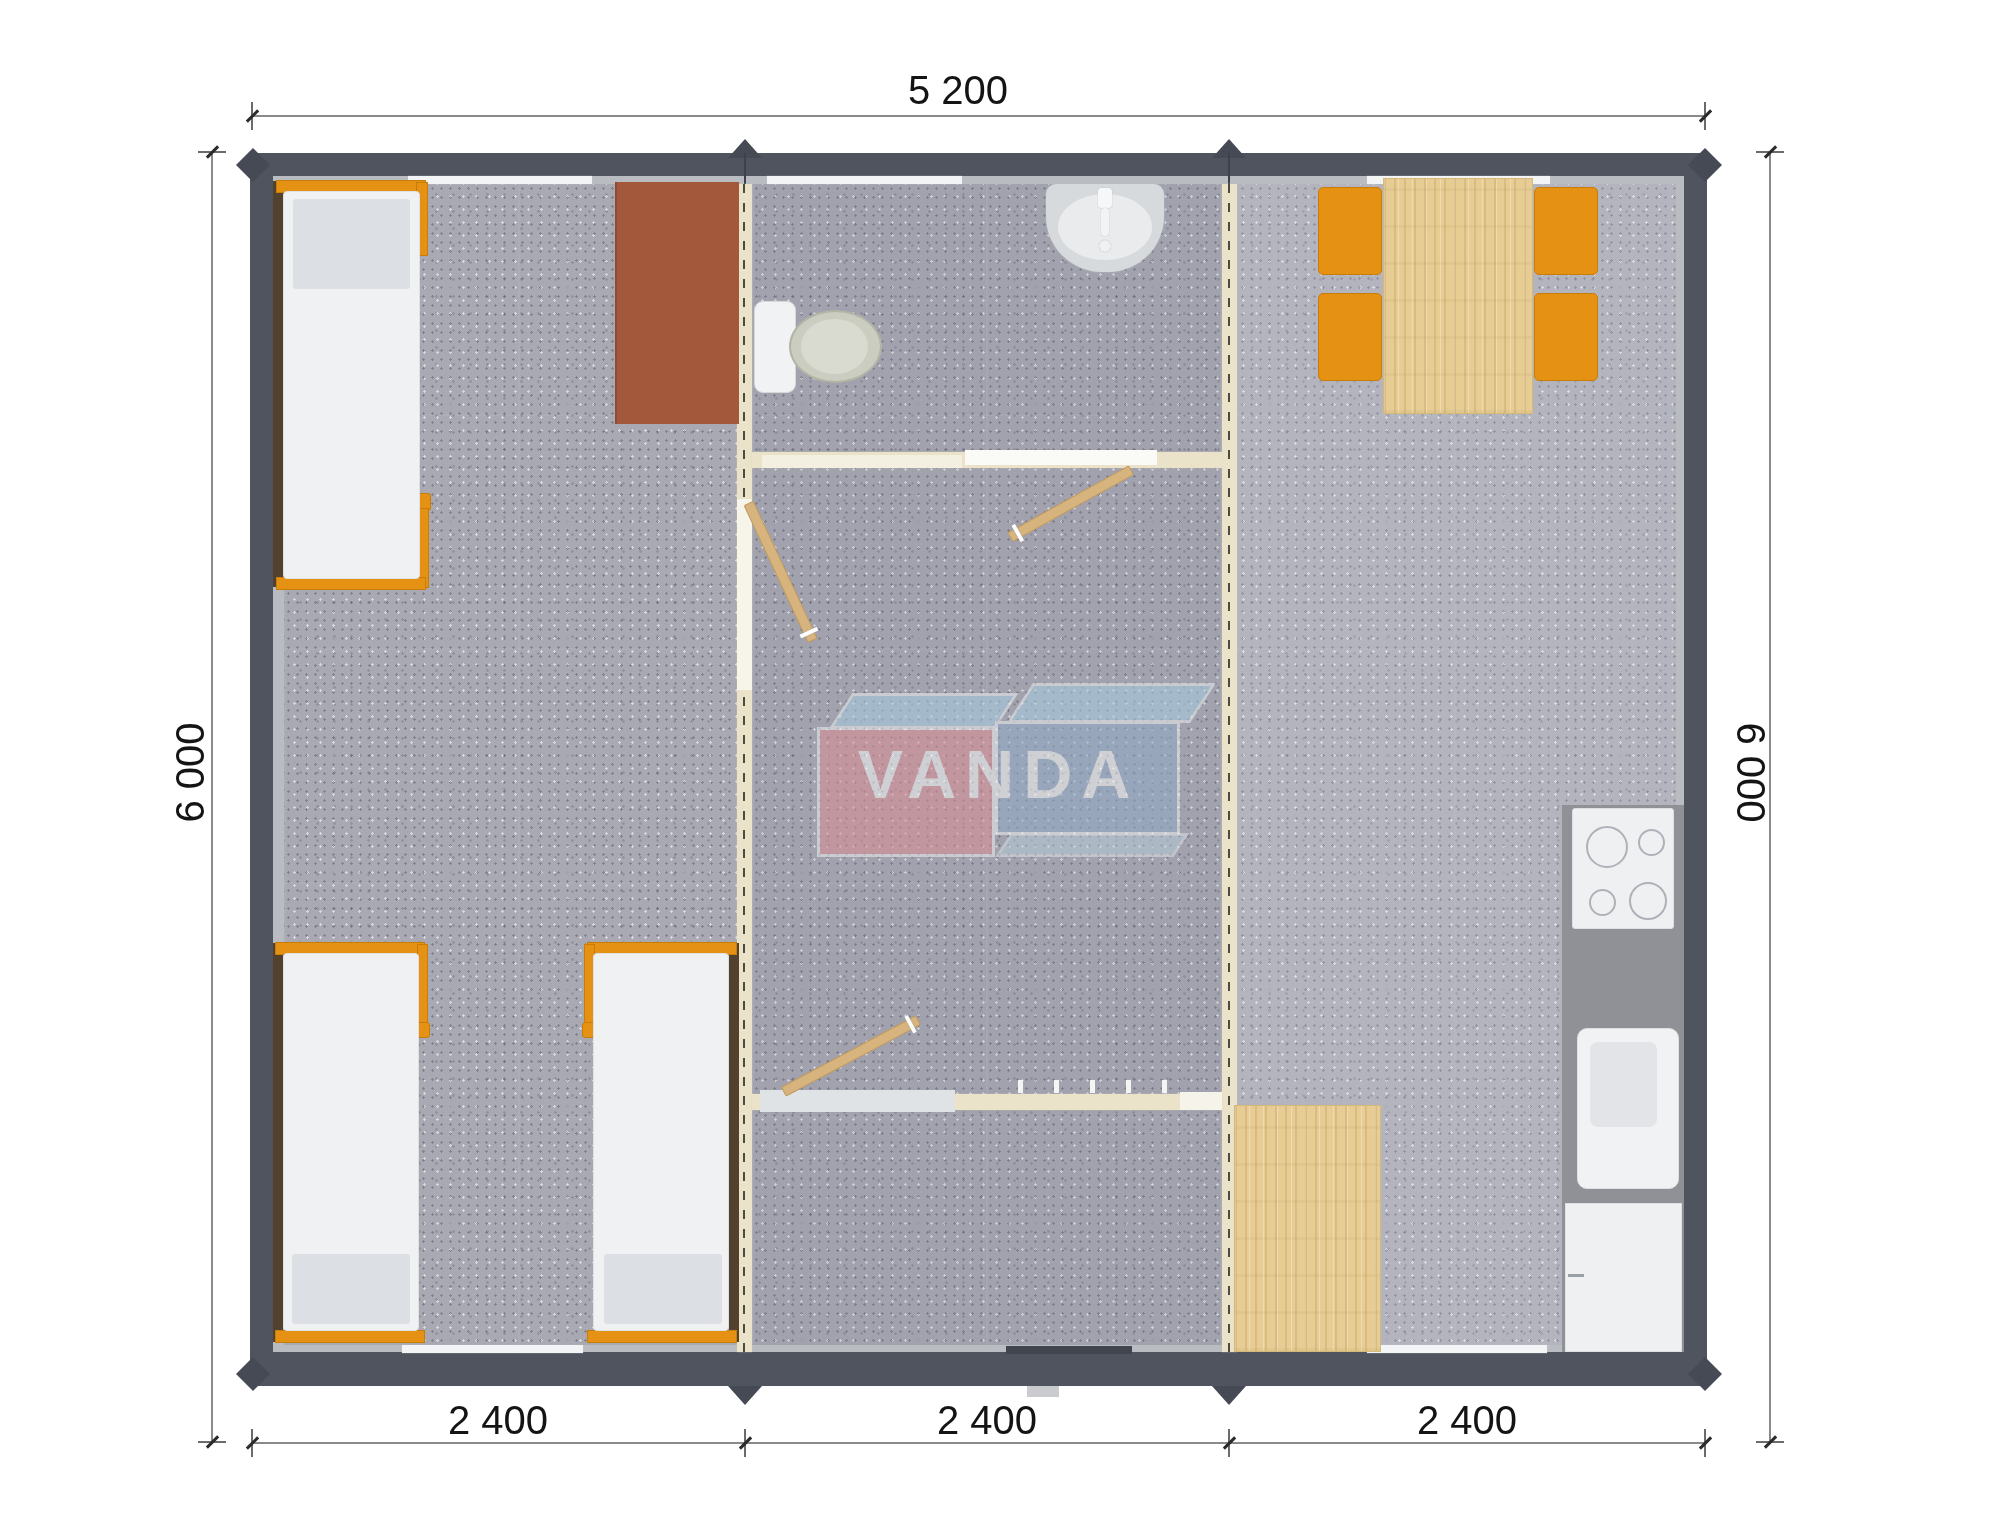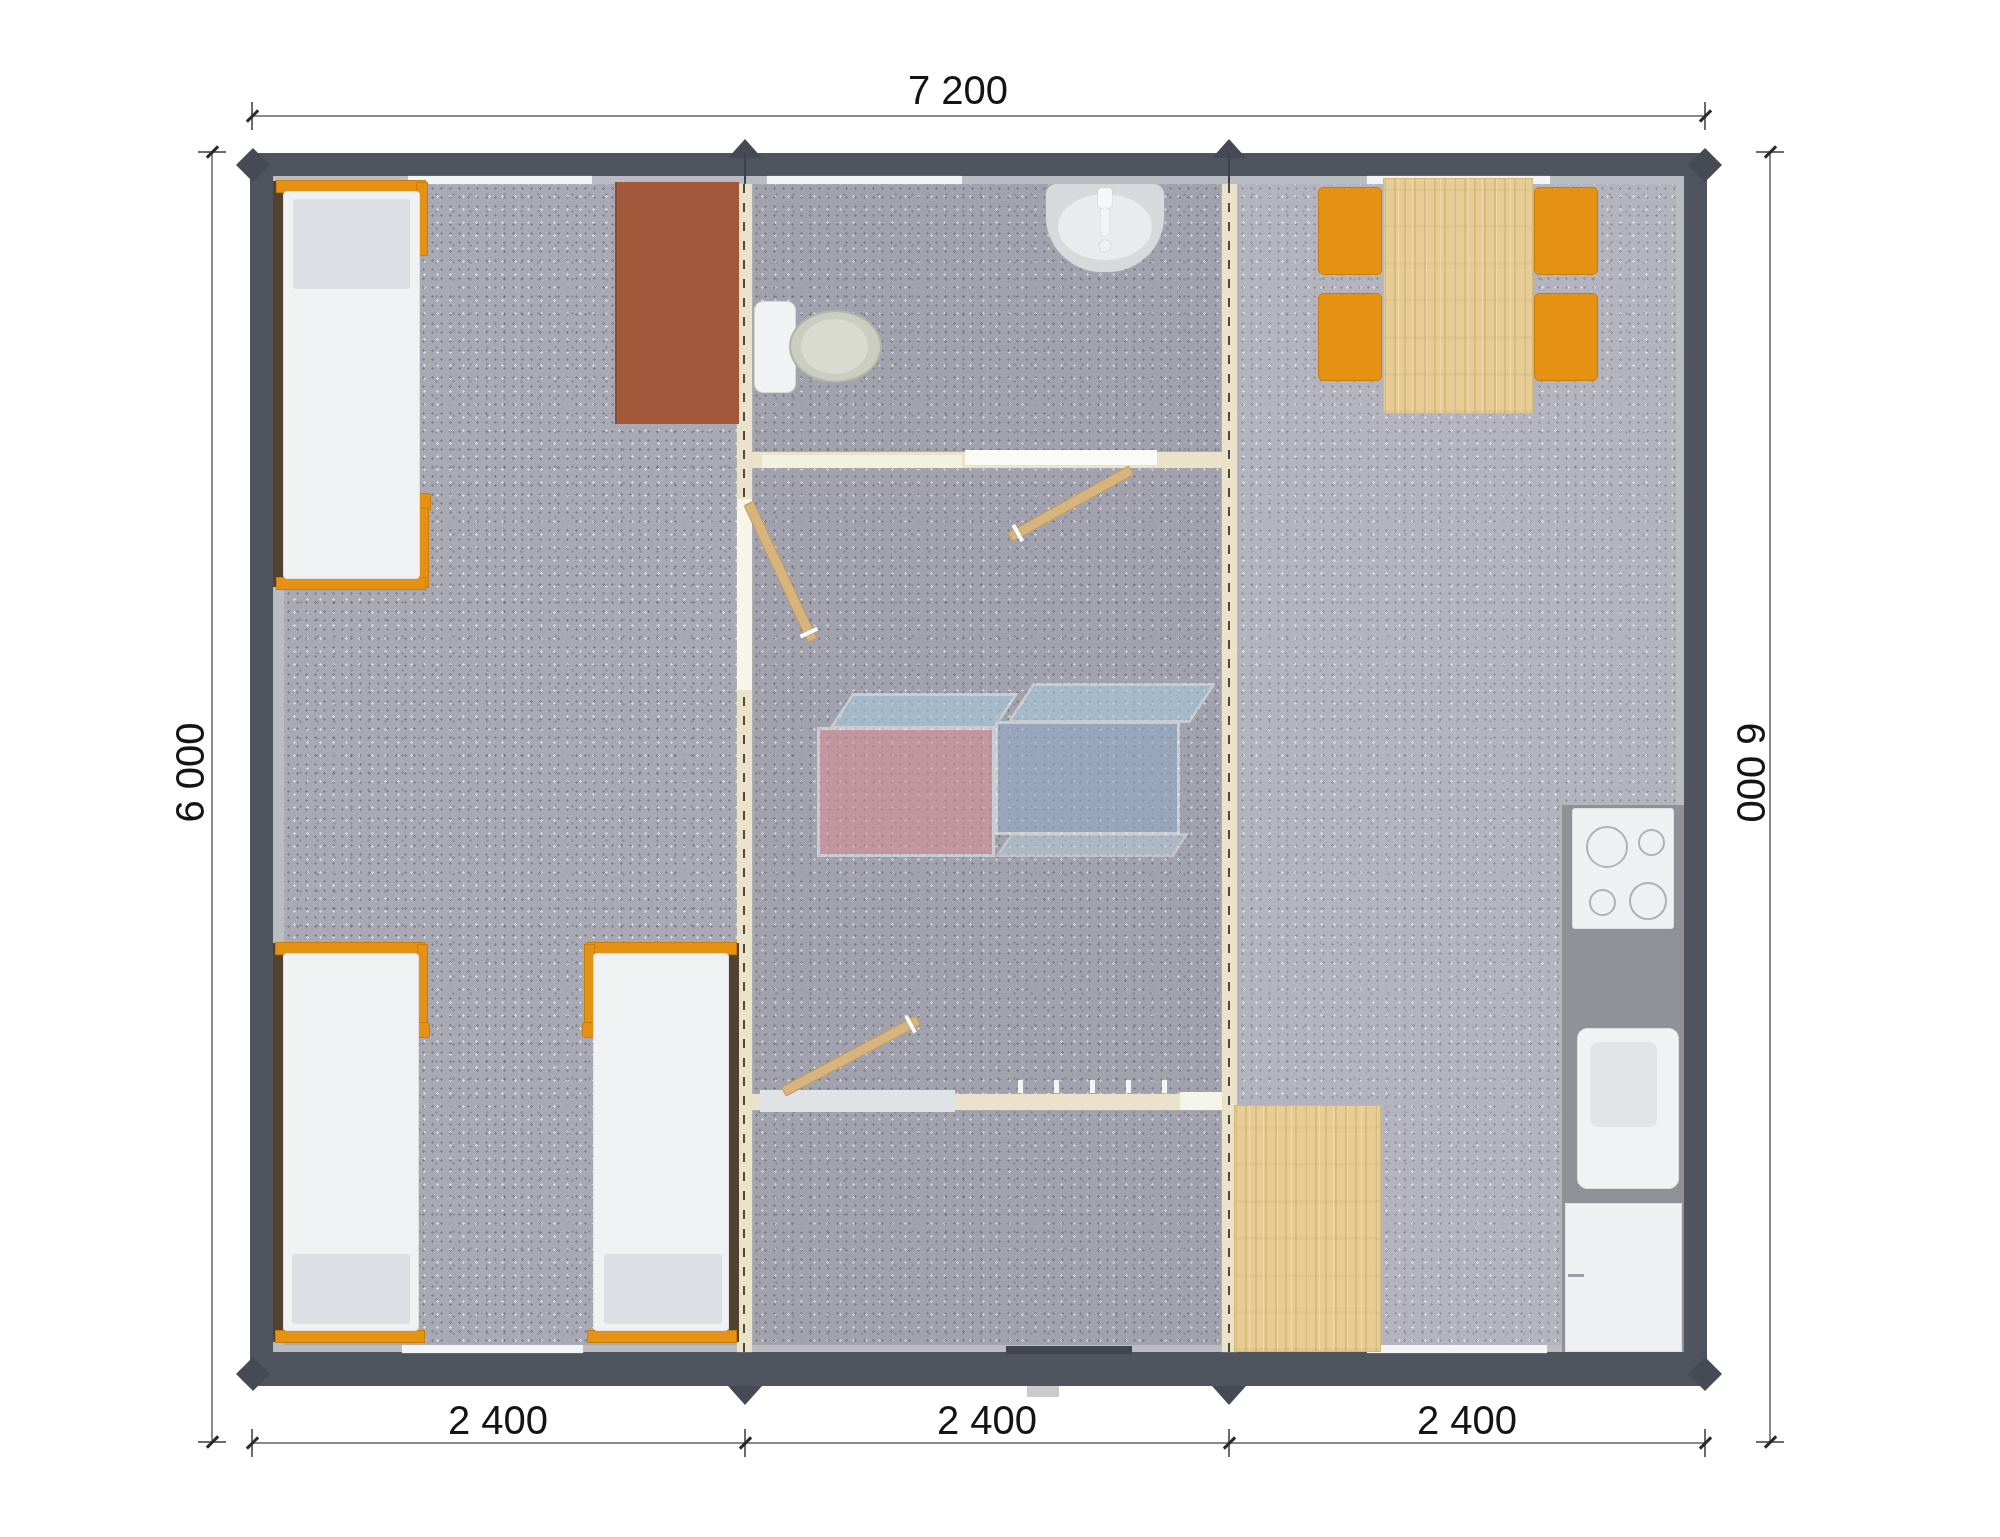--- a/index.html
+++ b/index.html
@@ -65,21 +65,21 @@
 <body>
 
 <div class="stage">
 
   <div>
     <div class="dimline" style="left:252px;top:115px;width:1453px;height:2px;"></div>
     <div class="dimtick" style="left:251px;top:102px;width:2px;height:28px;"></div>
     <div class="dimtick" style="left:1704px;top:102px;width:2px;height:28px;"></div>
     <div class="dimslash" style="left:251px;top:108px;"></div>
     <div class="dimslash" style="left:1704px;top:108px;"></div>
-    <div class="dimlabel" style="left:908px;top:68px;">7 200</div>
+    <div class="dimlabel" style="left:908px;top:68px;">5 200</div>
   </div>
 
   <div>
     <div class="dimline" style="left:211px;top:152px;width:2px;height:1290px;"></div>
     <div class="dimtick" style="left:198px;top:151px;width:28px;height:2px;"></div>
     <div class="dimtick" style="left:198px;top:1441px;width:28px;height:2px;"></div>
     <div class="dimslash" style="left:211px;top:144px;"></div>
     <div class="dimslash" style="left:211px;top:1434px;"></div>
     <div class="dimlabel v" style="left:130px;top:750px;width:120px;text-align:center;">6 000</div>
   </div>
@@ -238,15 +238,16 @@
   </div>
 
   <div class="wood" style="left:1234px;top:1105px;width:147px;height:247px;"></div>
 
   <div class="logo" style="left:815px;top:683px;width:367px;height:178px;">
     <div class="lg" style="left:14px;top:10px;width:166px;height:36px;background:#a7cde0;transform:skewX(-33deg);transform-origin:bottom left;"></div>
     <div class="lg" style="left:2px;top:44px;width:178px;height:130px;background:#dc8d95;"></div>
     <div class="lg" style="left:192px;top:0px;width:183px;height:40px;background:#a7cde0;transform:skewX(-33deg);transform-origin:bottom left;"></div>
     <div class="lg" style="left:180px;top:38px;width:185px;height:114px;background:#92abc8;"></div>
     <div class="lg" style="left:196px;top:150px;width:178px;height:24px;background:#b9d6e4;transform:skewX(-33deg);transform-origin:top left;opacity:.8;"></div>
+    <div class="lg-text" style="top:52px;">VANDA</div>
   </div>
 
 </div>
 
 </body></html>

